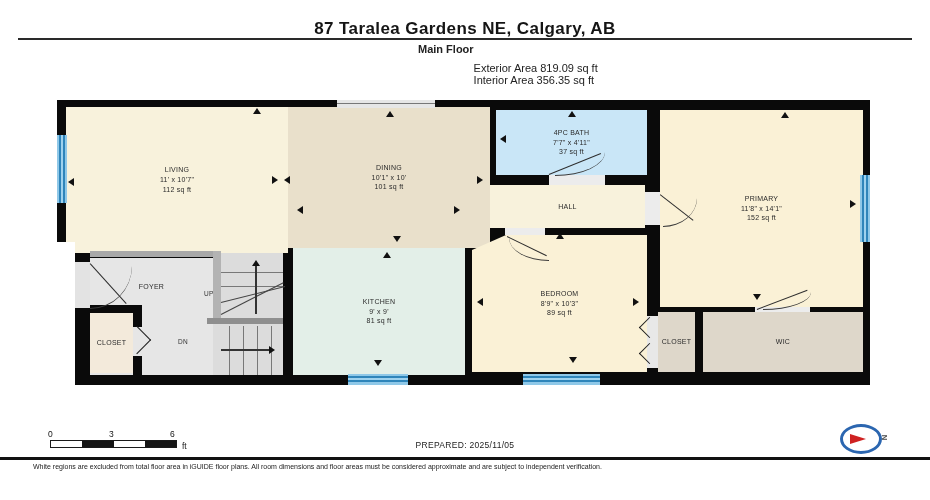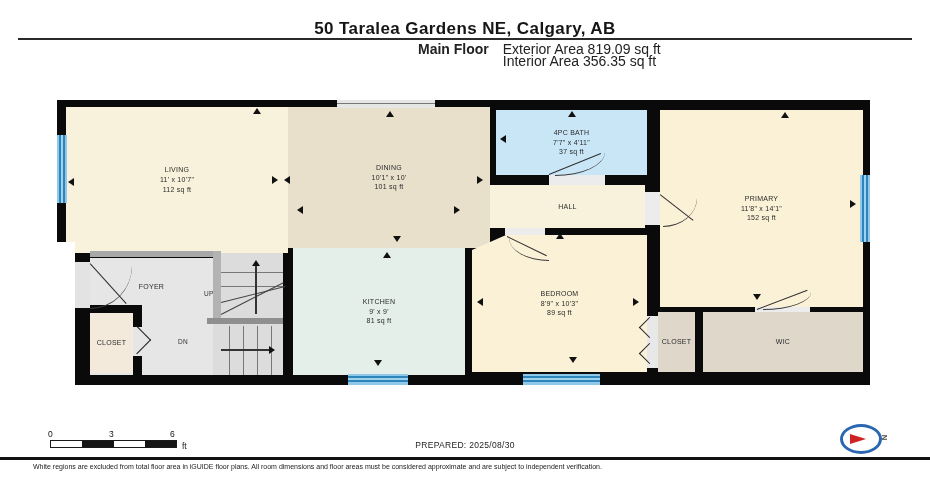--- a/index.html
+++ b/index.html
@@ -1,23 +1,23 @@
 <!DOCTYPE html>
 <html><head>
 <meta charset="utf-8">
 <style>
   html,body{margin:0;padding:0;background:#fff;}
   .page{position:relative;width:930px;height:500px;background:#fff;overflow:hidden;
         font-family:"Liberation Sans",sans-serif;color:#222;}
   .title{position:absolute;top:19px;left:0;width:100%;text-align:center;
          font-size:17px;font-weight:bold;letter-spacing:.4px;color:#151515;}
   .title-rule{position:absolute;top:38px;left:18px;width:894px;height:2px;background:#2a2a2a;}
-  .subheader{position:absolute;top:43px;left:418px;display:flex;gap:14px;font-size:14px;line-height:12px;}
+  .subheader{position:absolute;top:43px;left:418px;display:flex;font-size:11px;line-height:12px;}
   .floor-label{font-weight:bold;}
-  .areas{display:flex;flex-direction:column;}
+  .areas{display:flex;flex-direction:column;margin-top:19px;}
   
   .plan{position:absolute;left:57px;top:100px;width:813px;height:285px;background:#0a0a0a;}
   .room{position:absolute;display:flex;align-items:center;justify-content:center;text-align:center;}
   .rlabel{font-size:7px;line-height:1.4;color:#2a2a2a;letter-spacing:.25px;}
   .rlabel div{white-space:nowrap;}
   .ov{position:absolute;}           
   .wall{position:absolute;background:#0a0a0a;}
   .win-v{position:absolute;background:linear-gradient(90deg,#8fc8e8 0 2px,#2f85ba 2px 4px,#9fd2ee 4px 6px,#2f85ba 6px 8px,#8fc8e8 8px);}
   .win-h{position:absolute;background:linear-gradient(180deg,#8fc8e8 0 2px,#2f85ba 2px 4px,#9fd2ee 4px 6px,#2f85ba 6px 8px,#8fc8e8 8px);}
   .sill{position:absolute;background:#ececec;}
@@ -48,21 +48,21 @@
   .compass-needle{position:absolute;left:10px;top:10px;width:0;height:0;border-top:5px solid transparent;border-bottom:5px solid transparent;border-left:16px solid #cf2222;}
   .compass-n{position:absolute;left:42px;top:9px;font-size:7.5px;color:#444;transform:rotate(90deg);font-weight:bold;}
   .footer-rule{position:absolute;top:457px;left:0;width:930px;height:3px;background:#111;}
   .disclaimer{position:absolute;top:463px;left:33px;width:880px;font-size:7px;color:#222;}
 </style>
 </head>
 <body>
 
 <div class="page">
 
-  <div class="title">50 Taralea Gardens NE, Calgary, AB</div>
+  <div class="title">87 Taralea Gardens NE, Calgary, AB</div>
   <div class="title-rule"></div>
   <div class="subheader">
     <span class="floor-label">Main Floor</span>
     <span class="areas">
       <span>Exterior Area 819.09 sq ft</span>
       <span>Interior Area 356.35 sq ft</span>
     </span>
   </div>
 
   <div class="plan">
@@ -238,21 +238,21 @@
     </div>
     <div class="bar">
       <span></span>
         <span></span>
         <span></span>
         <span></span>
     </div>
     <div class="scale-unit">ft</div>
   </div>
 
-  <div class="prepared">PREPARED: 2025/08/30</div>
+  <div class="prepared">PREPARED: 2025/11/05</div>
 
   <div class="compass">
     <div class="compass-oval"></div>
     <div class="compass-needle"></div>
     <div class="compass-n">N</div>
   </div>
 
   <div class="footer-rule"></div>
   <div class="disclaimer">White regions are excluded from total floor area in iGUIDE floor plans. All room dimensions and floor areas must be considered approximate and are subject to independent verification.</div>
 

